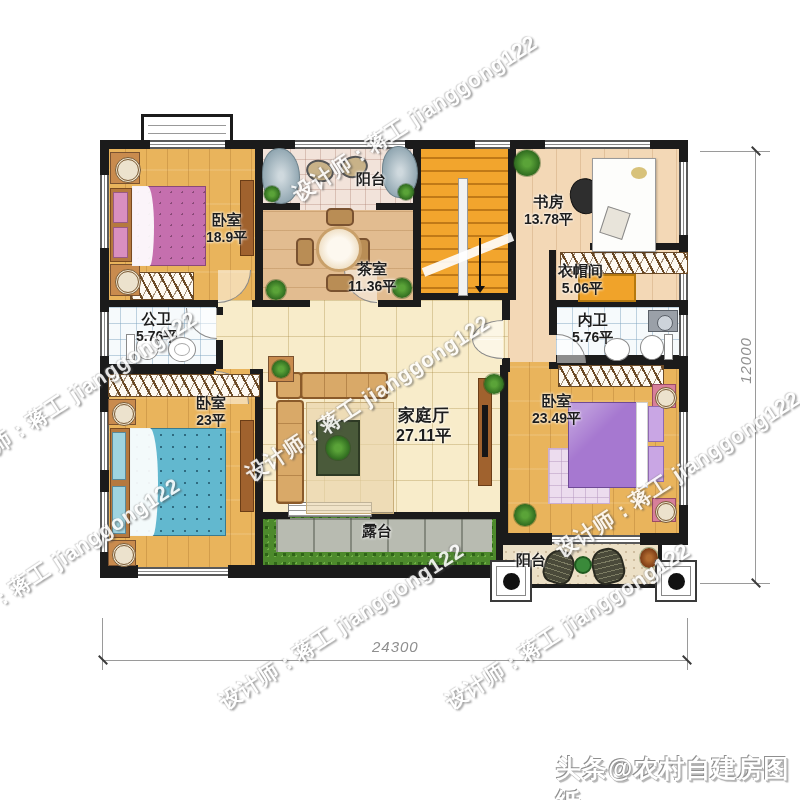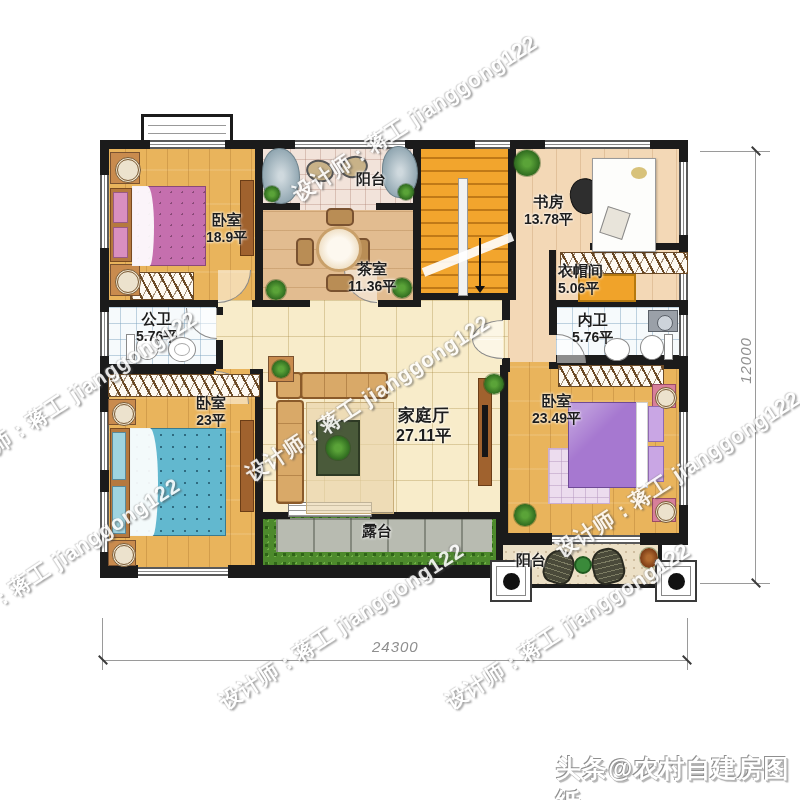--- a/index.html
+++ b/index.html
@@ -281,21 +281,21 @@
     <span>阳台</span>
   </div>
   <div class="rlabel" style="left:348px;top:260px">
     <span>茶室</span>
     <span class="area">11.36平</span>
   </div>
   <div class="rlabel" style="left:524px;top:193px">
     <span>书房</span>
     <span class="area">13.78平</span>
   </div>
-  <div class="rlabel" style="left:558px;top:262px;text-align:left">
+  <div class="rlabel" style="left:558px;top:262px;text-align:right">
     <span>衣帽间</span>
     <span class="area">5.06平</span>
   </div>
   <div class="rlabel" style="left:136px;top:310px">
     <span>公卫</span>
     <span class="area">5.76平</span>
   </div>
   <div class="rlabel" style="left:572px;top:311px">
     <span>内卫</span>
     <span class="area">5.76平</span>

